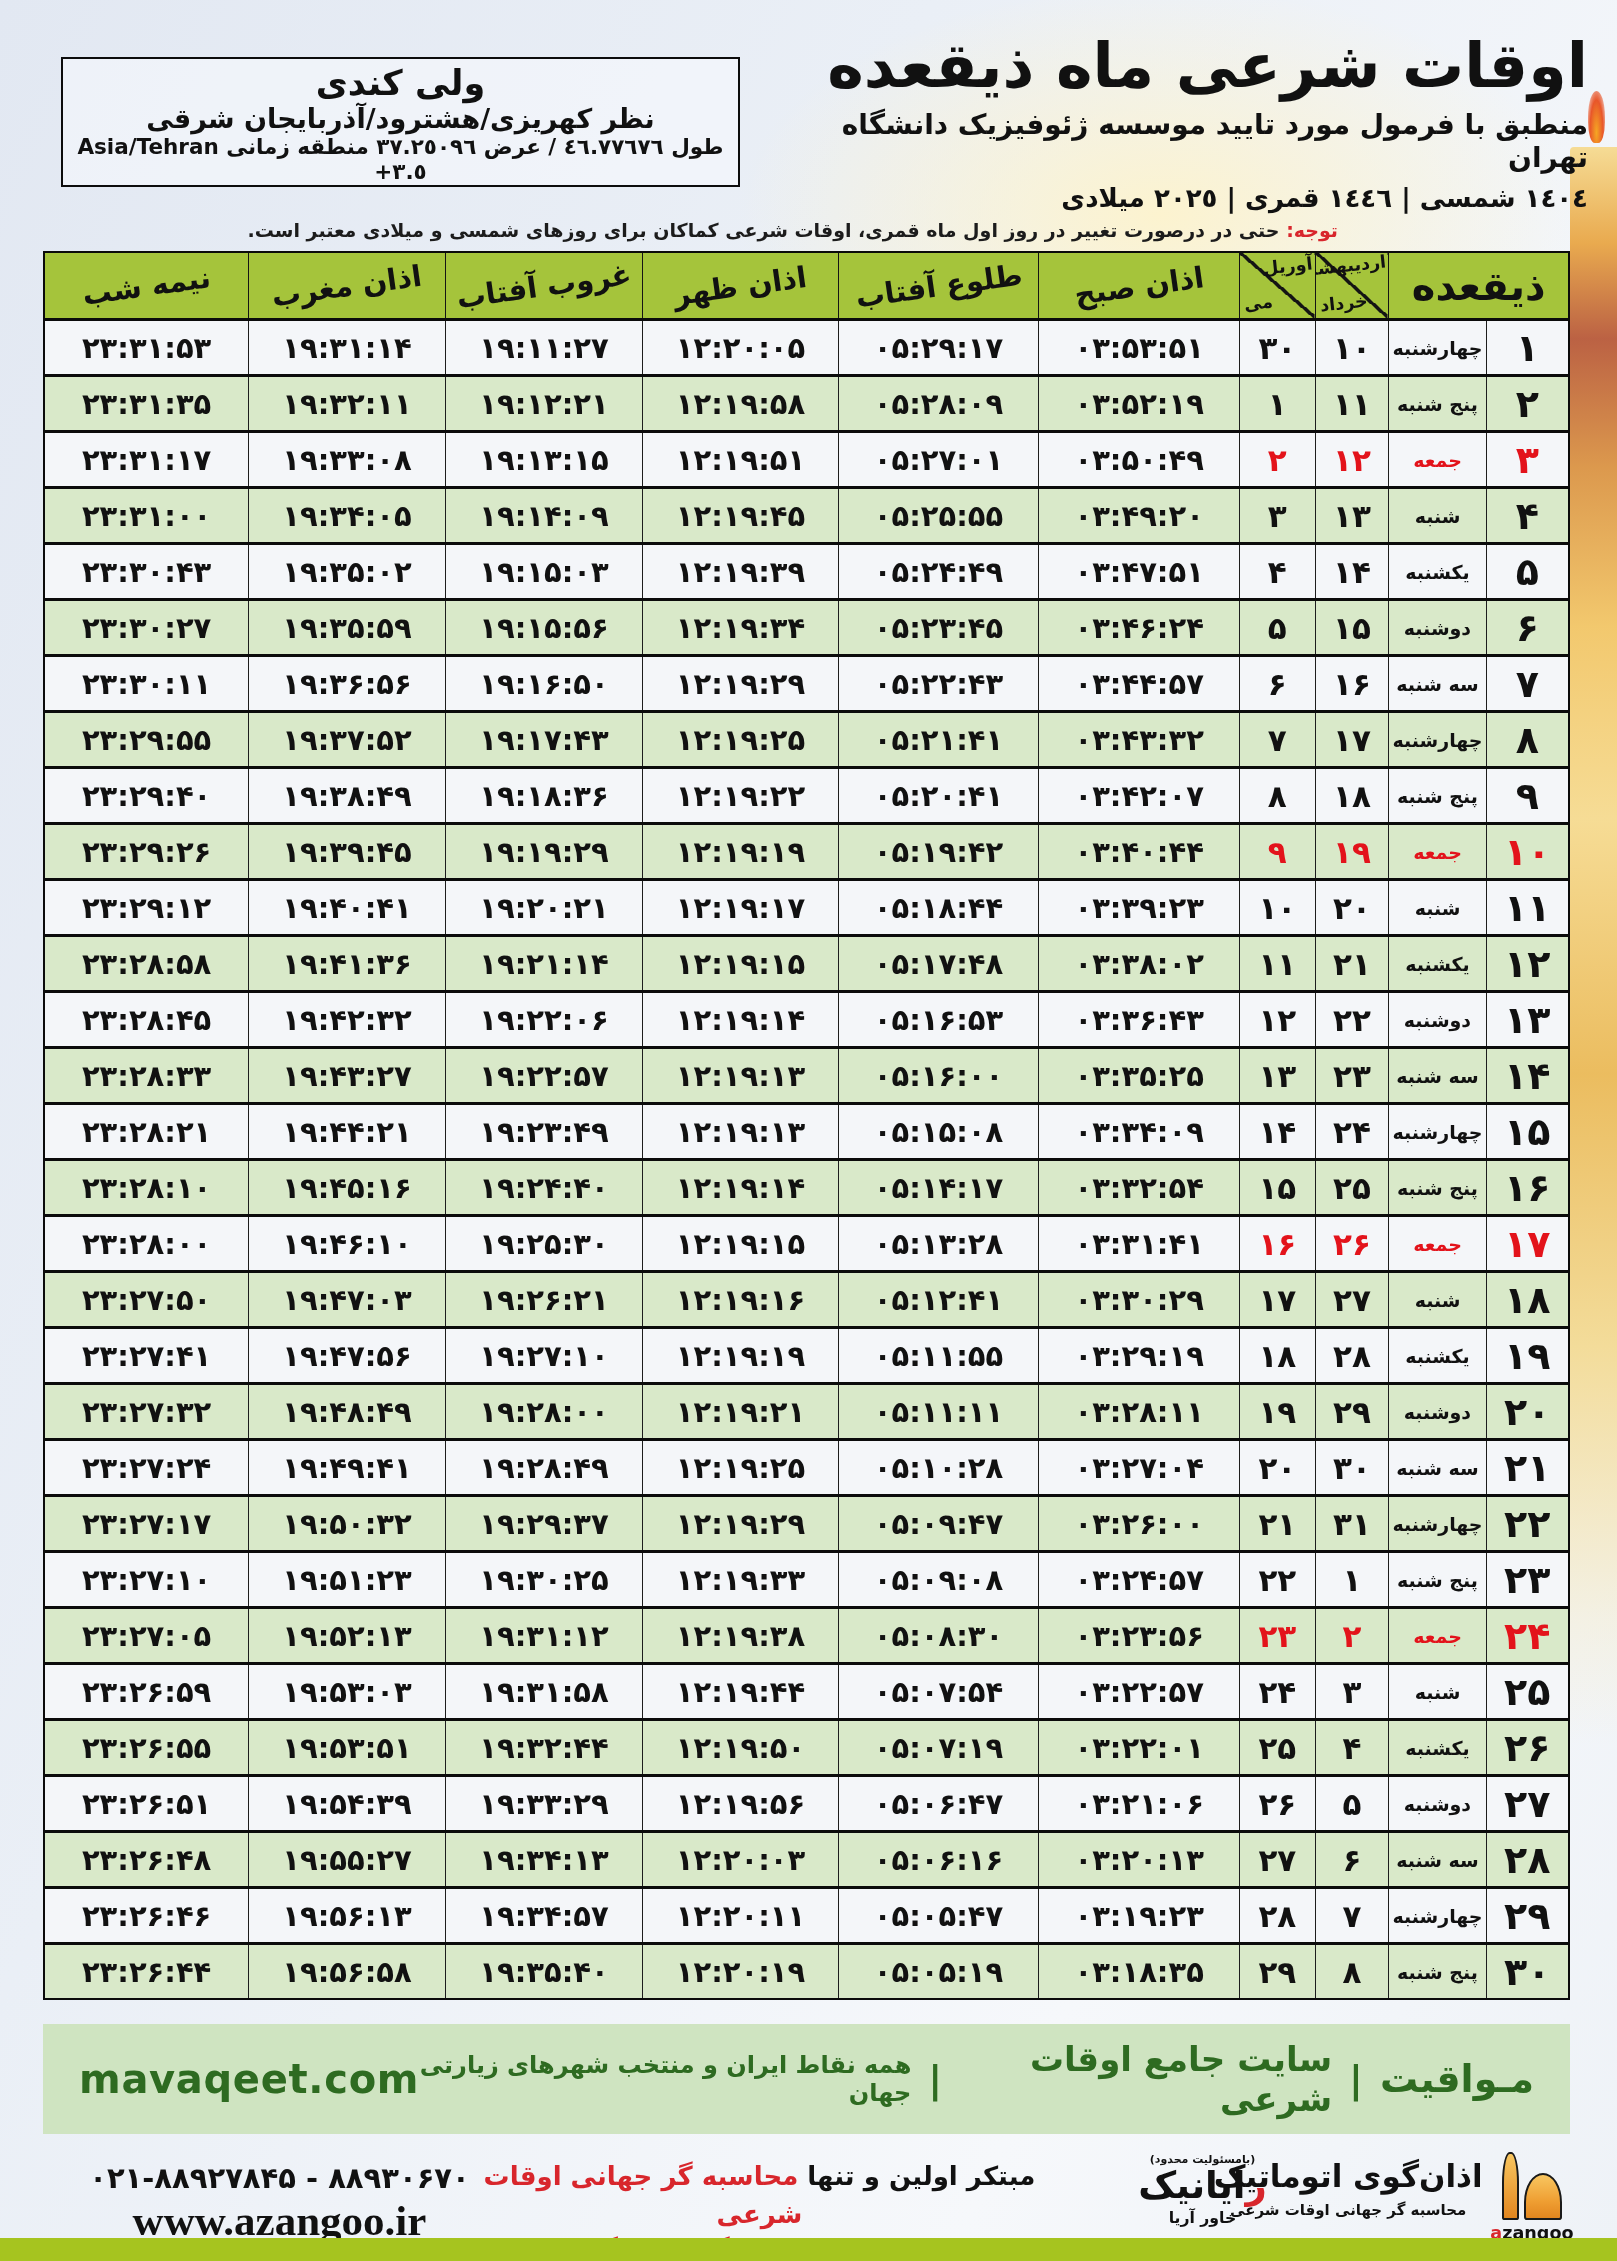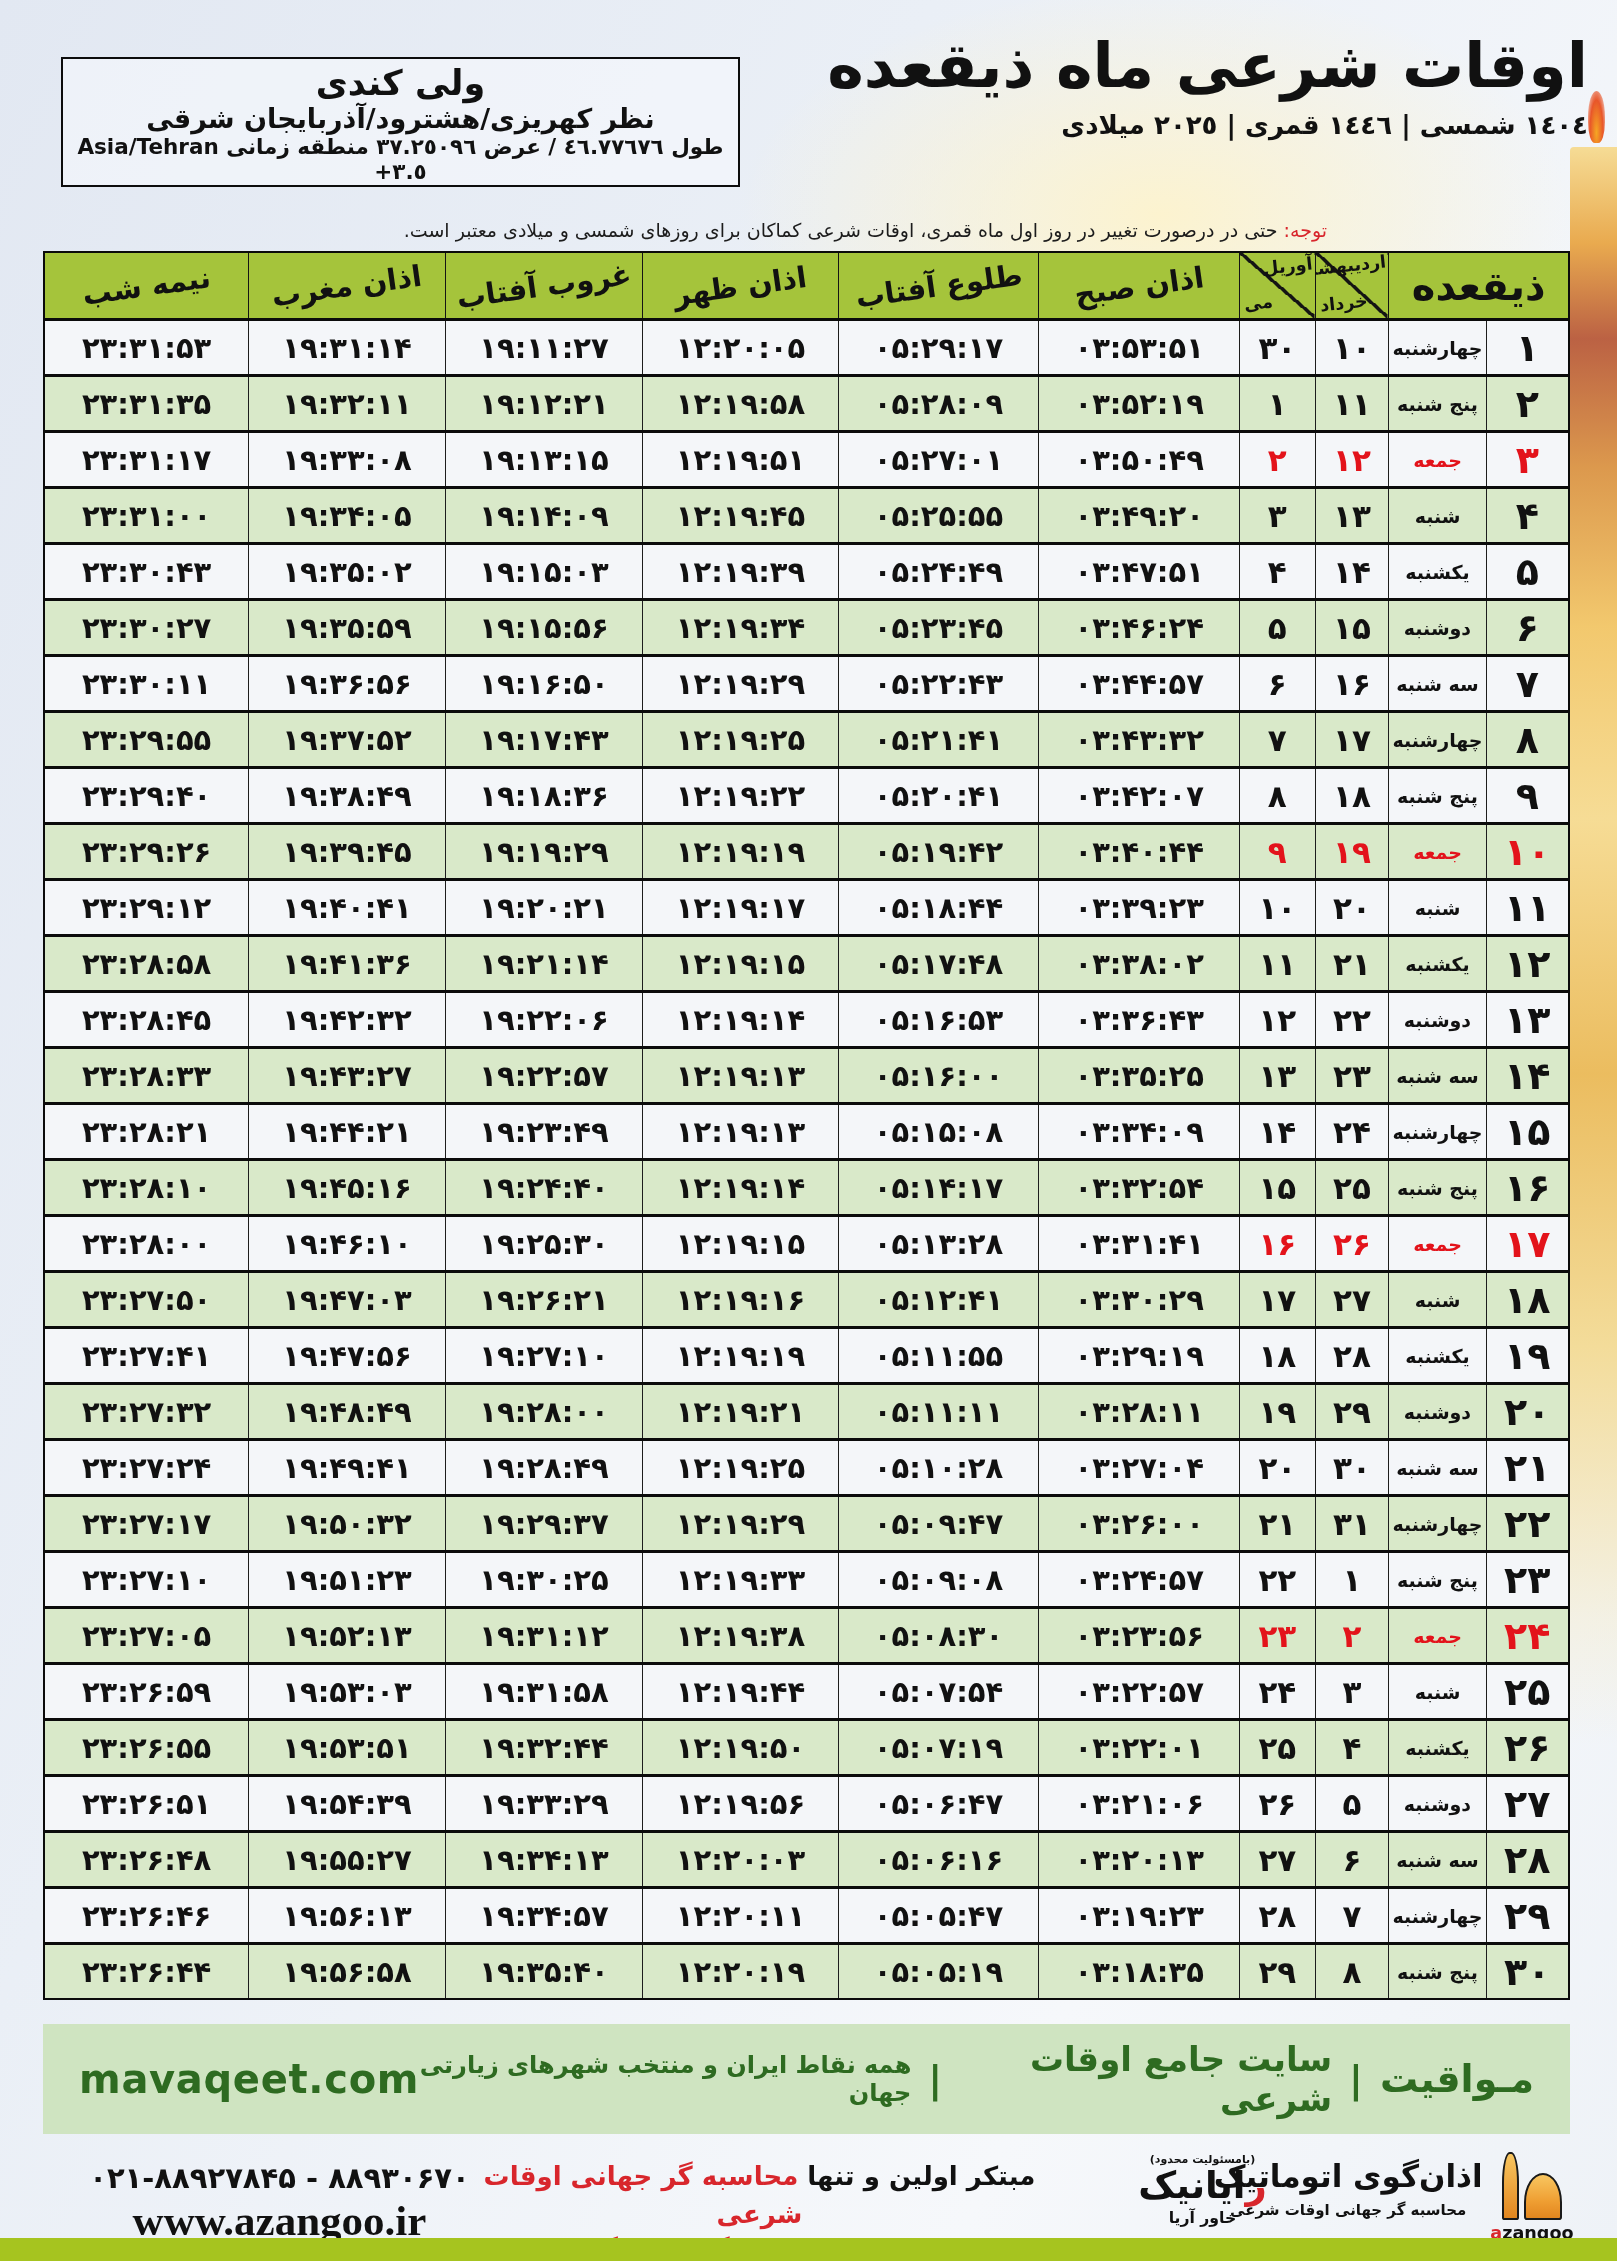--- a/index.html
+++ b/index.html
@@ -34,21 +34,21 @@
   .loc-box{
     position:absolute;top:57px;left:62px;width:679px;height:130px;
     border:2px solid #0c0c0c;background:rgba(248,250,253,0.55);
     display:flex;flex-direction:column;align-items:center;justify-content:space-evenly;
     text-align:center;padding:3.9px 6.5px;box-sizing:border-box;
   }
   .loc-name{font-size:35px;font-weight:bold;}
   .loc-region{font-size:27px;font-weight:bold;}
   .loc-coords{font-size:21.5px;font-weight:bold;}
 
-  .notice{position:absolute;top:219px;right:290px;font-size:19px;font-weight:normal;color:#1c1c1c;white-space:nowrap;}
+  .notice{position:absolute;top:219px;right:279px;font-size:19px;font-weight:bold;color:#1c1c1c;white-space:nowrap;}
   .notice-label{color:var(--accent-red,#e1262b);}
 
   
   .times-table{
     position:absolute;top:251px;right:47px;width:1527px;
     border-collapse:collapse;table-layout:fixed;direction:rtl;
     border:2.6px solid #0b0b0b;background:var(--row-white,#f4f6f9);
   }
   col.w-num{width:81px;} col.w-wd{width:95px;} col.w-sh{width:72px;} col.w-mi{width:74px;}
   col.w-t1{width:196px;} col.w-t2{width:196px;} col.w-t3{width:191px;} col.w-t4{width:193px;}
@@ -125,20 +125,21 @@
 </head>
 <body>
 
 <div class="page">
 
   <div class="side-art"></div>
   <div class="flame"></div>
 
   <div class="title-block">
     <h1 class="main-title">اوقات شرعی ماه ذیقعده</h1>
+    <div class="subtitle">منطبق با فرمول مورد تایید موسسه ژئوفیزیک دانشگاه تهران</div>
     <div class="years">١٤٠٤ شمسی | ١٤٤٦ قمری | ٢٠٢٥ میلادی</div>
   </div>
 
   <div class="loc-box">
     <div class="loc-name">ولی کندی</div>
     <div class="loc-region">نظر کهریزی/هشترود/آذربایجان شرقی</div>
     <div class="loc-coords">
       <span>طول ٤٦.٧٧٦٧٦ / عرض ٣٧.٢٥٠٩٦ منطقه زمانی </span><span dir="ltr">Asia/Tehran +٣.٥</span>
     </div>
   </div>

